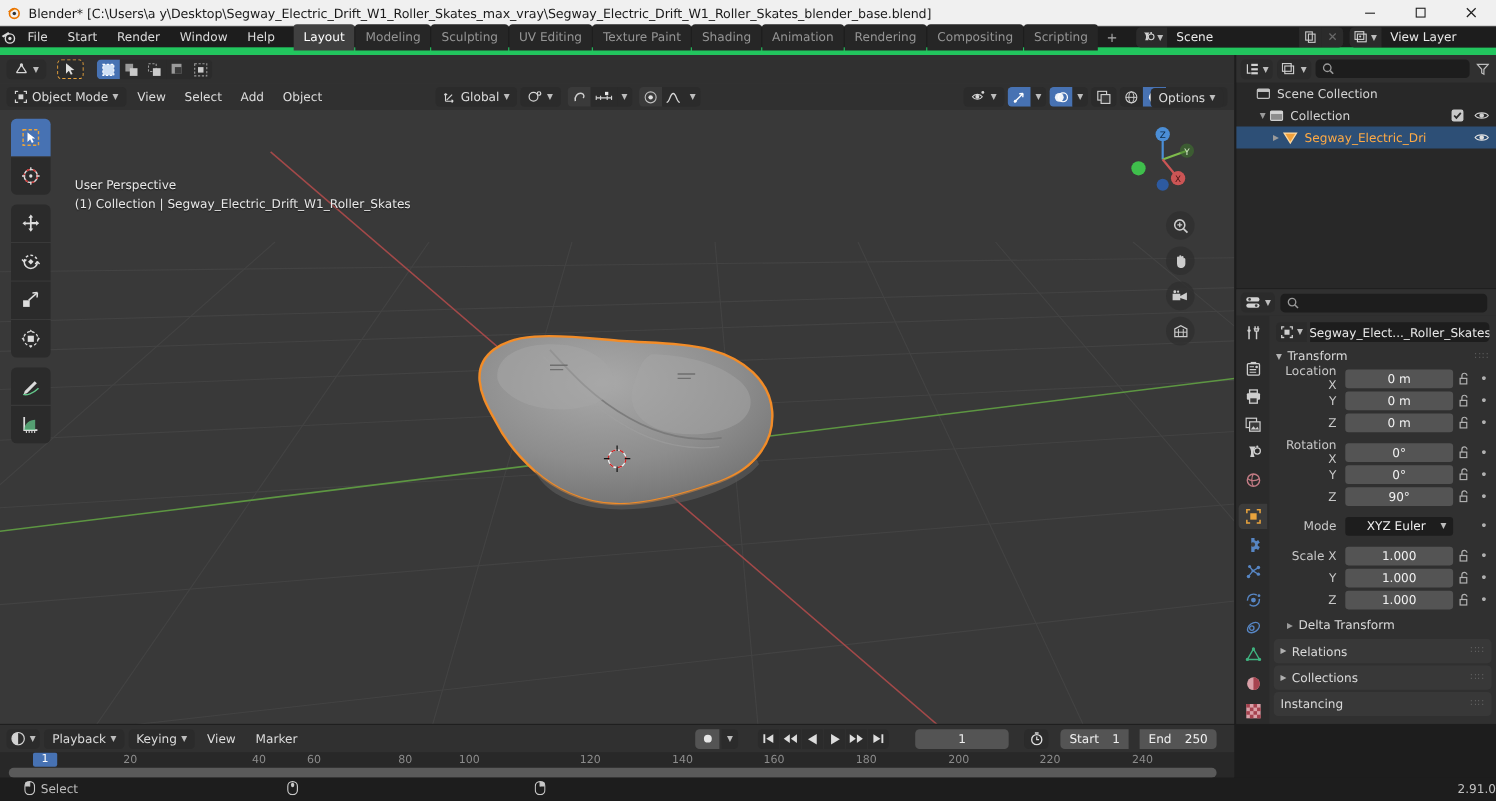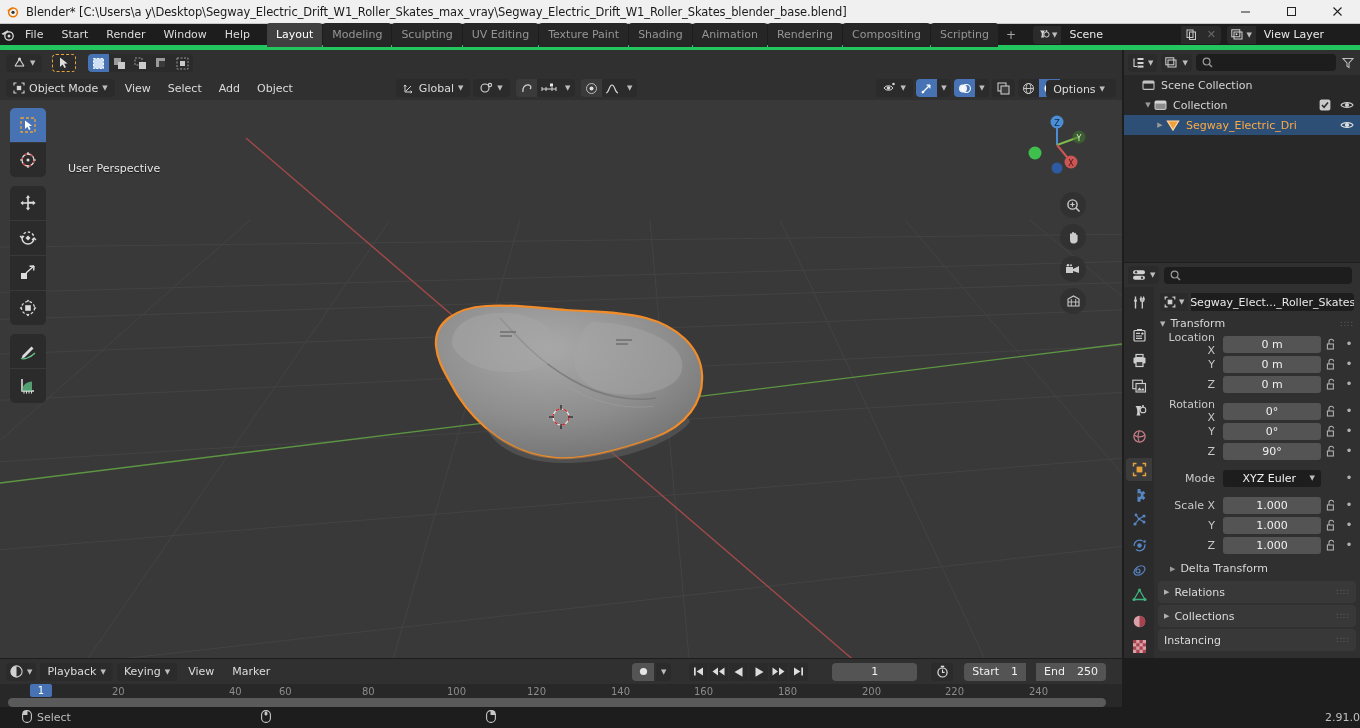--- a/index.html
+++ b/index.html
@@ -25,21 +25,21 @@
   .tb-icon { width: 26px; display:flex; justify-content:center; align-items:center; }
   .tb-title { flex:1; white-space:nowrap; overflow:hidden; font-size:11.5px; letter-spacing:-0.1px;}
   .tb-btns { display:flex; height:24px; }
   .tb-btn { width:46px; height:24px; display:flex; align-items:center; justify-content:center; font-size:12px; color:#222;}
 
   
   .topbar {
     position:absolute; left:0; top:24px; width:1360px; height:26px;
     background:#1d1d1d;
     display:flex; align-items:center;
-    border-bottom:5px solid #22c55e;
+    border-bottom:7px solid #22c55e;
   }
   .blender-logo { width:30px; display:flex; justify-content:center; align-items:center;}
   .menu-item {
     padding: 3px 9px; font-size:11px; color:#dcdcdc; border-radius:3px; white-space:nowrap;
   }
   .ws-tabs { display:flex; align-items:center; margin-left:8px; height:26px; }
   .ws-tab {
     padding: 5px 9px 6px; font-size:11px; color:#959595; background:#262626;
     margin-right:1px; border-radius:3px 3px 0 0; white-space:nowrap;
   }
@@ -594,20 +594,21 @@
 
     <div style="position:absolute; right:10px; top:30px; z-index:7;">
       <div class="hbtn">
         <span>Options</span>
         <span class="caret">▼</span>
       </div>
     </div>
 
     <div class="vp-text">
       <div>User Perspective</div>
+      <div>(1) Collection | Segway_Electric_Drift_W1_Roller_Skates</div>
     </div>
 
     <div class="toolbar-left">
       <div class="tool first active">
         <svg width="18" height="18" viewBox="0 0 18 18">
           <rect x="2" y="2" width="14" height="14" fill="none" stroke="#e8a33d" stroke-width="1.3" stroke-dasharray="3 2"></rect>
           <path d="M6 4.5 L6 13 L8.4 10.7 L10 14 L11.6 13.2 L10 10 L13 9.8 Z" fill="#ffffff"></path>
         </svg>
       </div>
       <div class="tool last">
@@ -1170,21 +1171,21 @@
       </div>
       <div style="width:6px;"></div>
     </div>
 
     <div class="tl-ruler">
       <div class="playhead" style="left:30px;">1</div>
       <div class="tick" style="left:112px;">20</div>
       <div class="tick" style="left:209px;margin-left:20px;">40</div>
       <div class="tick" style="left:279px;">60</div>
       <div class="tick" style="left:362px;">80</div>
-      <div class="tick" style="left:447px;">100</div>
+      <div class="tick" style="left:417px;">100</div>
       <div class="tick" style="left:527px;">120</div>
       <div class="tick" style="left:611px;">140</div>
       <div class="tick" style="left:694px;">160</div>
       <div class="tick" style="left:778px;">180</div>
       <div class="tick" style="left:862px;">200</div>
       <div class="tick" style="left:945px;">220</div>
       <div class="tick" style="left:1029px;">240</div>
       <div class="scrollbar-h" style="width:1098px;"></div>
     </div>
   </div>

